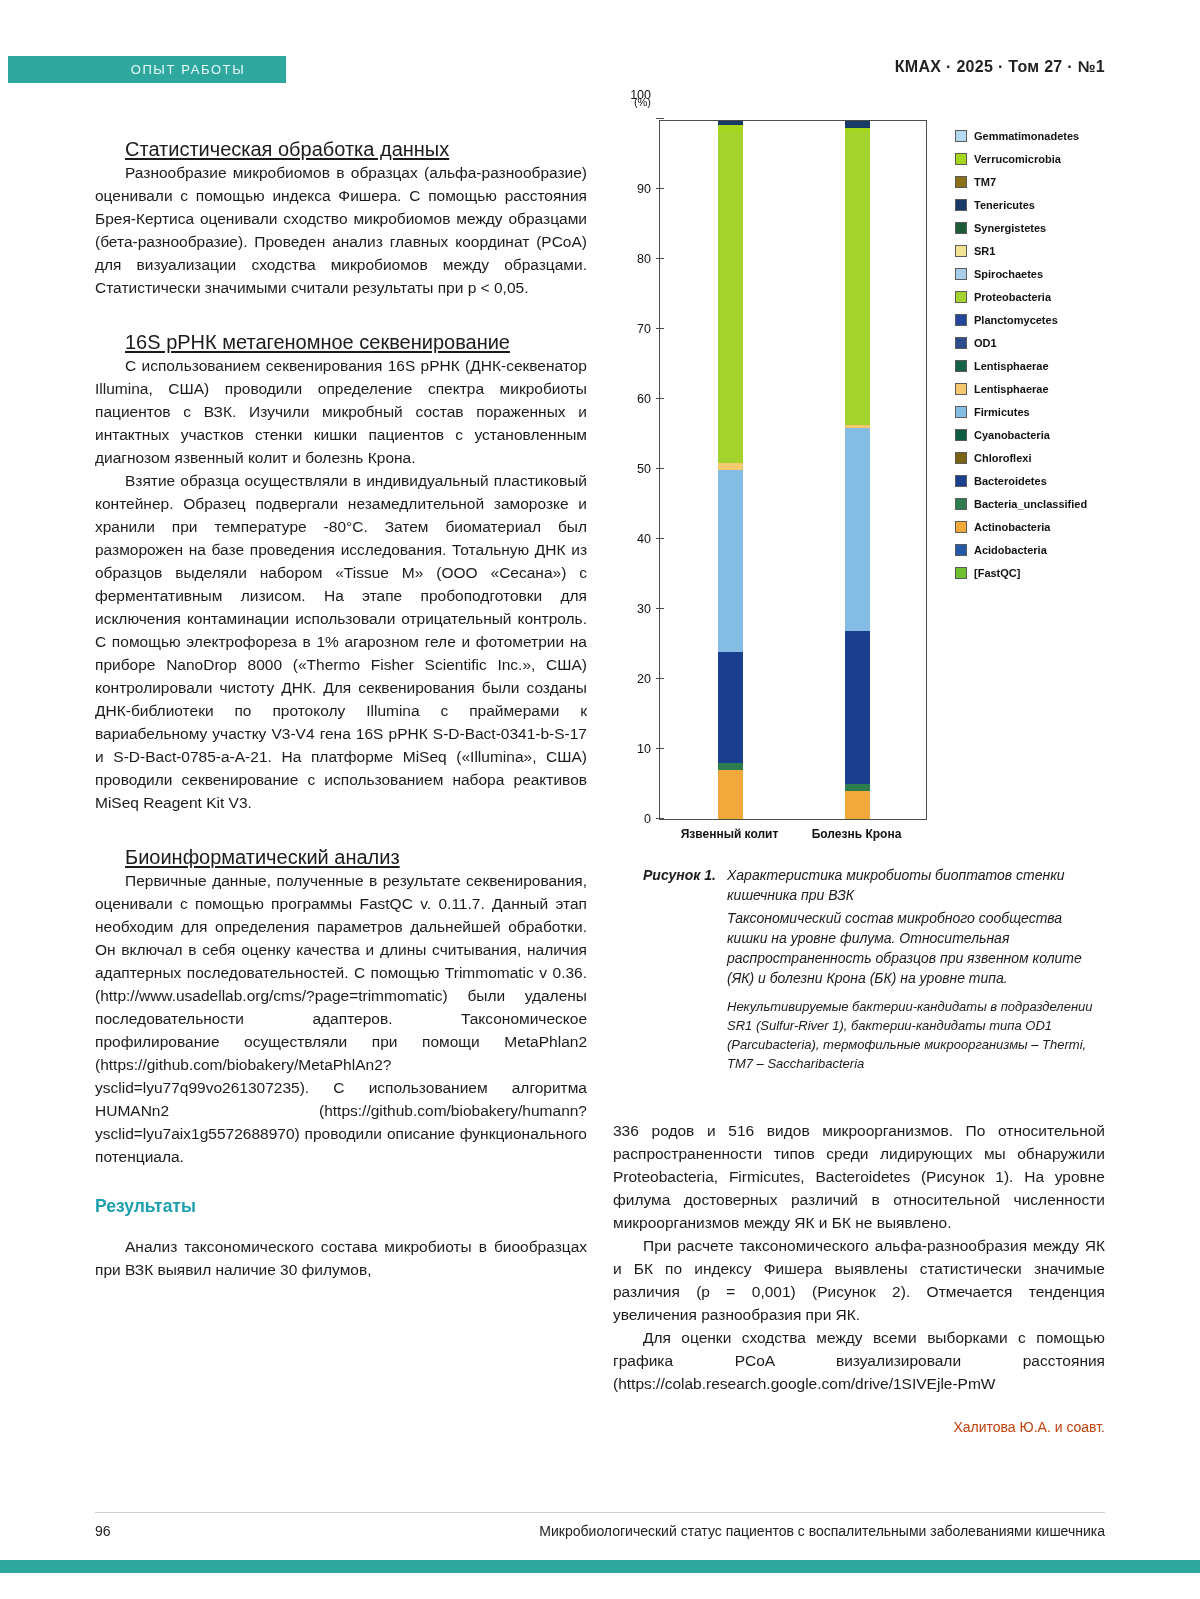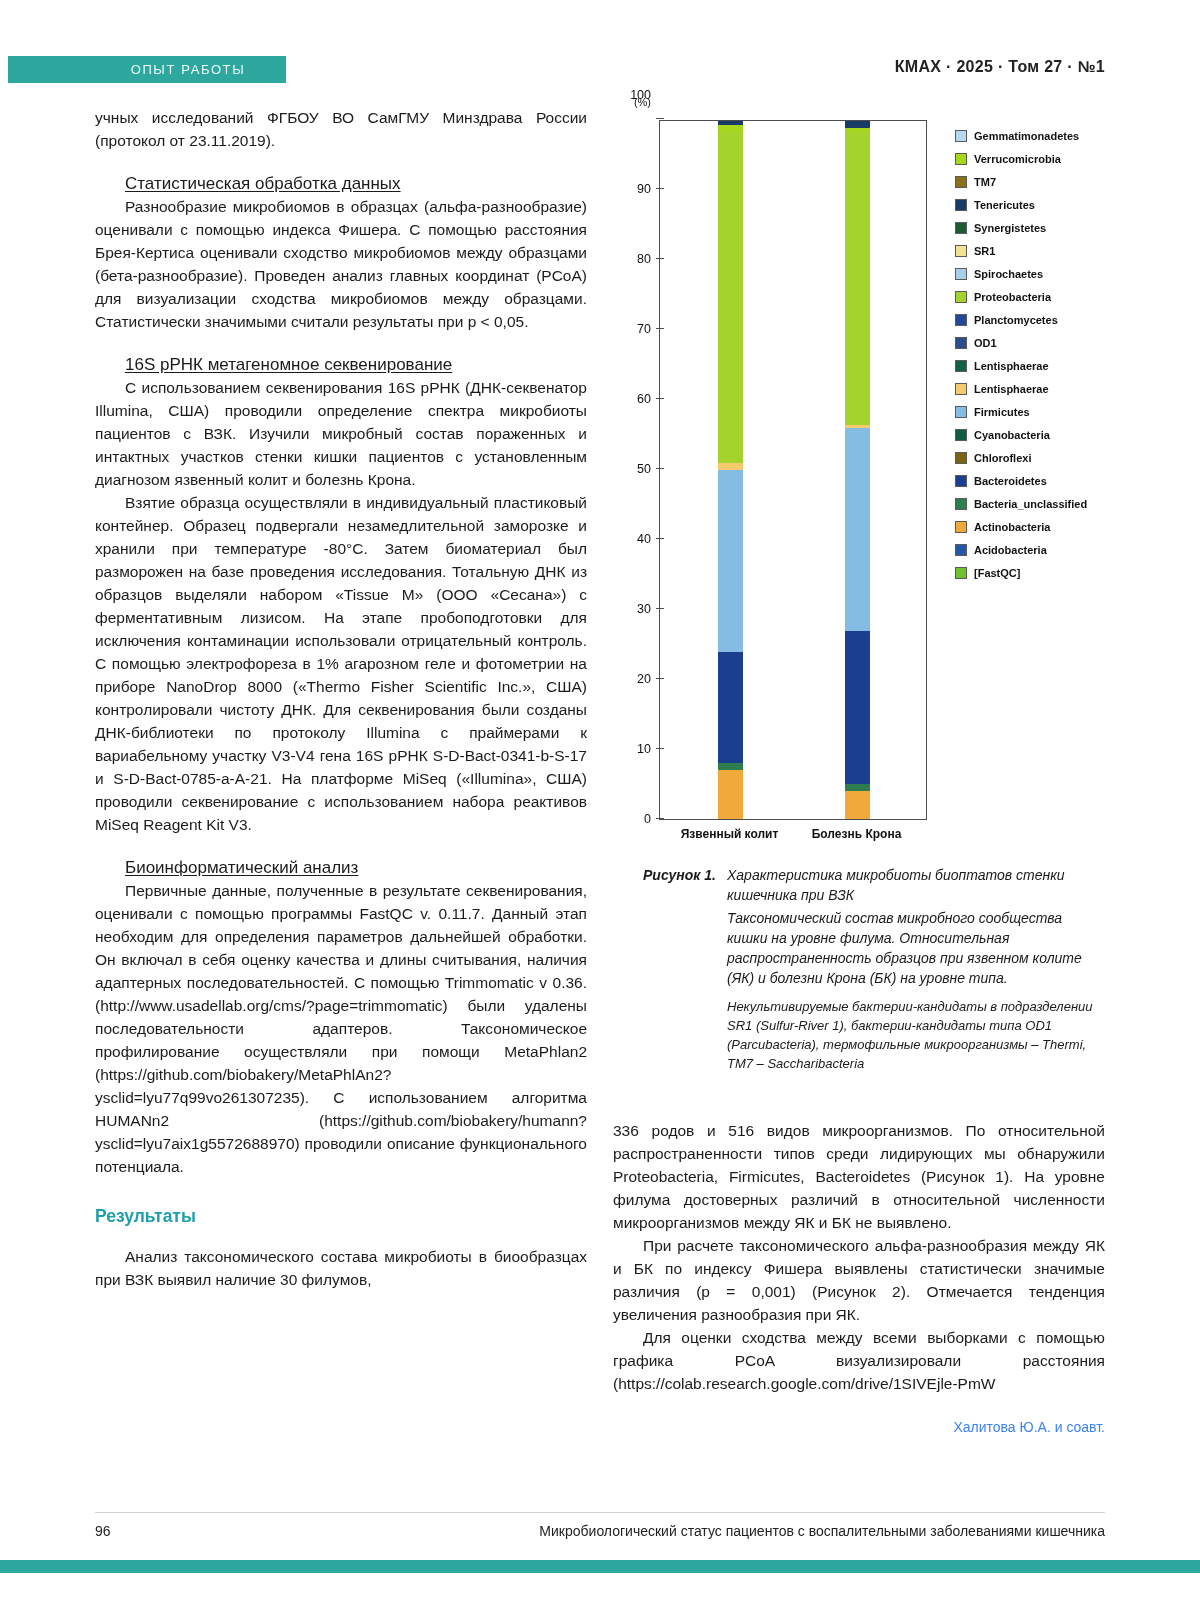--- a/index.html
+++ b/index.html
@@ -20,23 +20,23 @@
     position:absolute; top:58px; right:95px;
     font-size:16px; font-weight:bold; letter-spacing:0.3px; color:#222;
   }
   
   .content { position:absolute; top:106px; left:95px; width:1010px; display:flex; gap:26px; }
   .col-left { width:492px; }
   .col-right { width:492px; }
   .para { font-size:15.5px; line-height:23px; text-align:justify; text-indent:30px; }
   .para.no-indent { text-indent:0; }
   .subheading {
-    font-size:17px; line-height:23px; font-weight:400;
+    font-size:20px; line-height:23px; font-weight:400;
     text-decoration:underline; text-underline-offset:2px;
-    padding-left:30px; margin-top:20px;
+    padding-left:30px; margin-top:32px;
   }
   .results-heading {
     color:var(--results,#1E9FAE); font-size:17.5px; font-weight:bold;
     margin-top:28px; margin-bottom:18px;
   }
   
   .chart-flex { display:flex; margin-top:14px; }
   .plot-col { position:relative; margin-left:46px; }
   .chart-area { position:relative; width:268px; height:700px; border:1px solid #4d4d4d; background:#fff; }
   .ylabel { position:absolute; right:calc(100% + 9px); bottom:calc(100% + 13px); font-size:11px; color:#111; }
@@ -51,21 +51,21 @@
   .legend-swatch { width:12px; height:12px; border:1px solid #5a5a5a; margin-right:7px; flex:none; }
   .legend-label { font-size:11px; font-weight:bold; white-space:nowrap; color:#111; }
   
   .figure-caption { display:flex; margin-top:18px; margin-left:30px;font-style:italic; }
   .caption-label { font-weight:bold; font-size:14px; line-height:20px; width:84px; flex:none; }
   .caption-texts { font-size:14px; line-height:20px; }
   .caption-body { margin-top:3px; }
   .caption-note { font-size:13px; line-height:19px; margin-top:9px; }
   
   .right-text { margin-top:46px; }
-  .authors-ref { text-align:right; font-size:14px; margin-top:24px; color:#3b82f6; }
+  .authors-ref { text-align:right; font-size:14px; margin-top:24px; color:#c2410c; }
   
   .footer {
     position:absolute; left:95px; right:95px; bottom:60px;
     display:flex; justify-content:space-between; align-items:flex-end;
     font-size:14px; color:#222; border-top:1px solid #d2d2d2; padding-top:10px;
   }
   .bottom-bar { position:absolute; left:0; right:0; bottom:26px; height:13px; background:var(--accent,#2EA79E); }
 </style>
 </head>
 <body>
@@ -73,21 +73,20 @@
 <div class="page">
 
   <div class="section-tag">
     <span>ОПЫТ РАБОТЫ</span>
   </div>
   <div class="journal-ref">КМАХ · 2025 · Том 27 · №1</div>
 
   <div class="content">
 
     <div class="col-left">
-      <p class="para no-indent">учных исследований ФГБОУ ВО СамГМУ Минздрава России (протокол от 23.11.2019).</p>
 
       <h3 class="subheading">Статистическая обработка данных</h3>
       <p class="para">Разнообразие микробиомов в образцах (альфа-разнообразие) оценивали с помощью индекса Фишера. С помощью расстояния Брея-Кертиса оценивали сходство микробиомов между образцами (бета-разнообразие). Проведен анализ главных координат (PCoA) для визуализации сходства микробиомов между образцами. Статистически значимыми считали результаты при p &lt; 0,05.</p>
 
       <h3 class="subheading">16S рРНК метагеномное секвенирование</h3>
       <p class="para">С использованием секвенирования 16S рРНК (ДНК-секвенатор Illumina, США) проводили определение спектра микробиоты пациентов с ВЗК. Изучили микробный состав пораженных и интактных участков стенки кишки пациентов с установленным диагнозом язвенный колит и болезнь Крона.</p>
       <p class="para">Взятие образца осуществляли в индивидуальный пластиковый контейнер. Образец подвергали незамедлительной заморозке и хранили при температуре -80°С. Затем биоматериал был разморожен на базе проведения исследования. Тотальную ДНК из образцов выделяли набором «Tissue M» (ООО «Сесана») с ферментативным лизисом. На этапе пробоподготовки для исключения контаминации использовали отрицательный контроль. С помощью электрофореза в 1% агарозном геле и фотометрии на приборе NanoDrop 8000 («Thermo Fisher Scientific Inc.», США) контролировали чистоту ДНК. Для секвенирования были созданы ДНК-библиотеки по протоколу Illumina с праймерами к вариабельному участку V3-V4 гена 16S рРНК S-D-Bact-0341-b-S-17 и S-D-Bact-0785-a-A-21. На платформе MiSeq («Illumina», США) проводили секвенирование с использованием набора реактивов MiSeq Reagent Kit V3.</p>
 
       <h3 class="subheading">Биоинформатический анализ</h3>
       <p class="para">Первичные данные, полученные в результате секвенирования, оценивали с помощью программы FastQC v. 0.11.7. Данный этап необходим для определения параметров дальнейшей обработки. Он включал в себя оценку качества и длины считывания, наличия адаптерных последовательностей. С помощью Trimmomatic v 0.36. (http://www.usadellab.org/cms/?page=trimmomatic) были удалены последовательности адаптеров. Таксономическое профилирование осуществляли при помощи MetaPhlan2 (https://github.com/biobakery/MetaPhlAn2?ysclid=lyu77q99vo261307235). С использованием алгоритма HUMANn2 (https://github.com/biobakery/humann?ysclid=lyu7aix1g5572688970) проводили описание функционального потенциала.</p>

